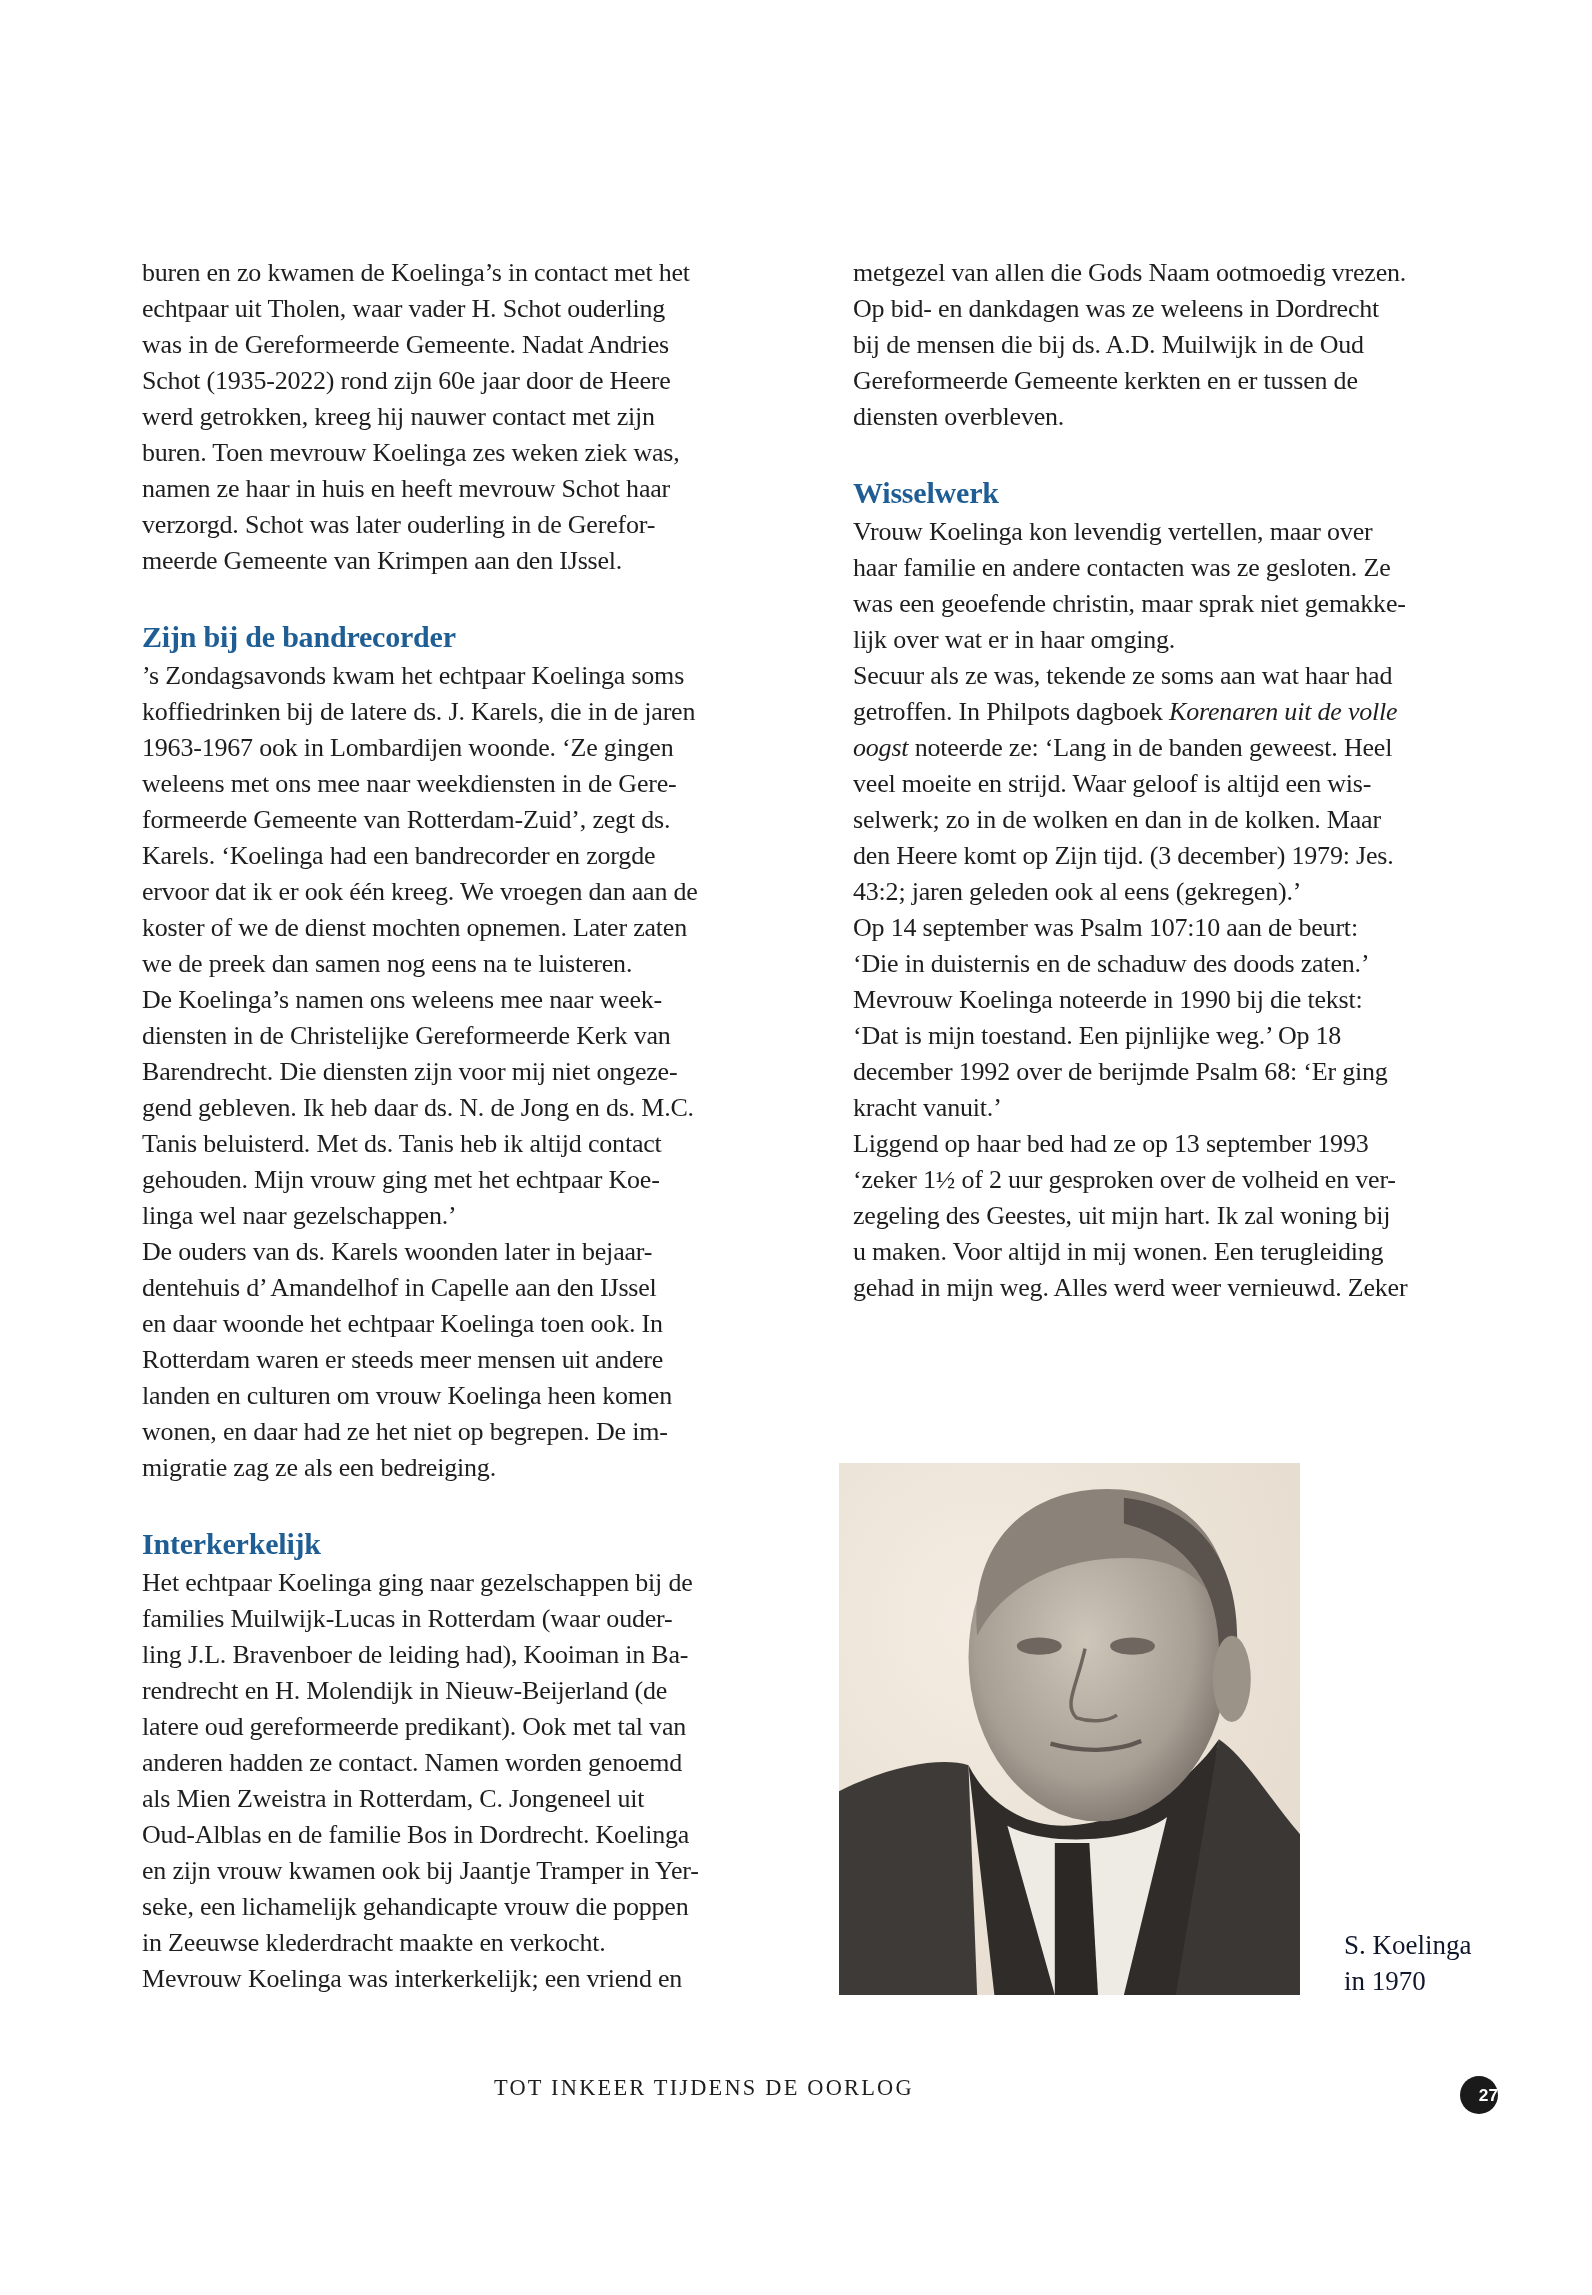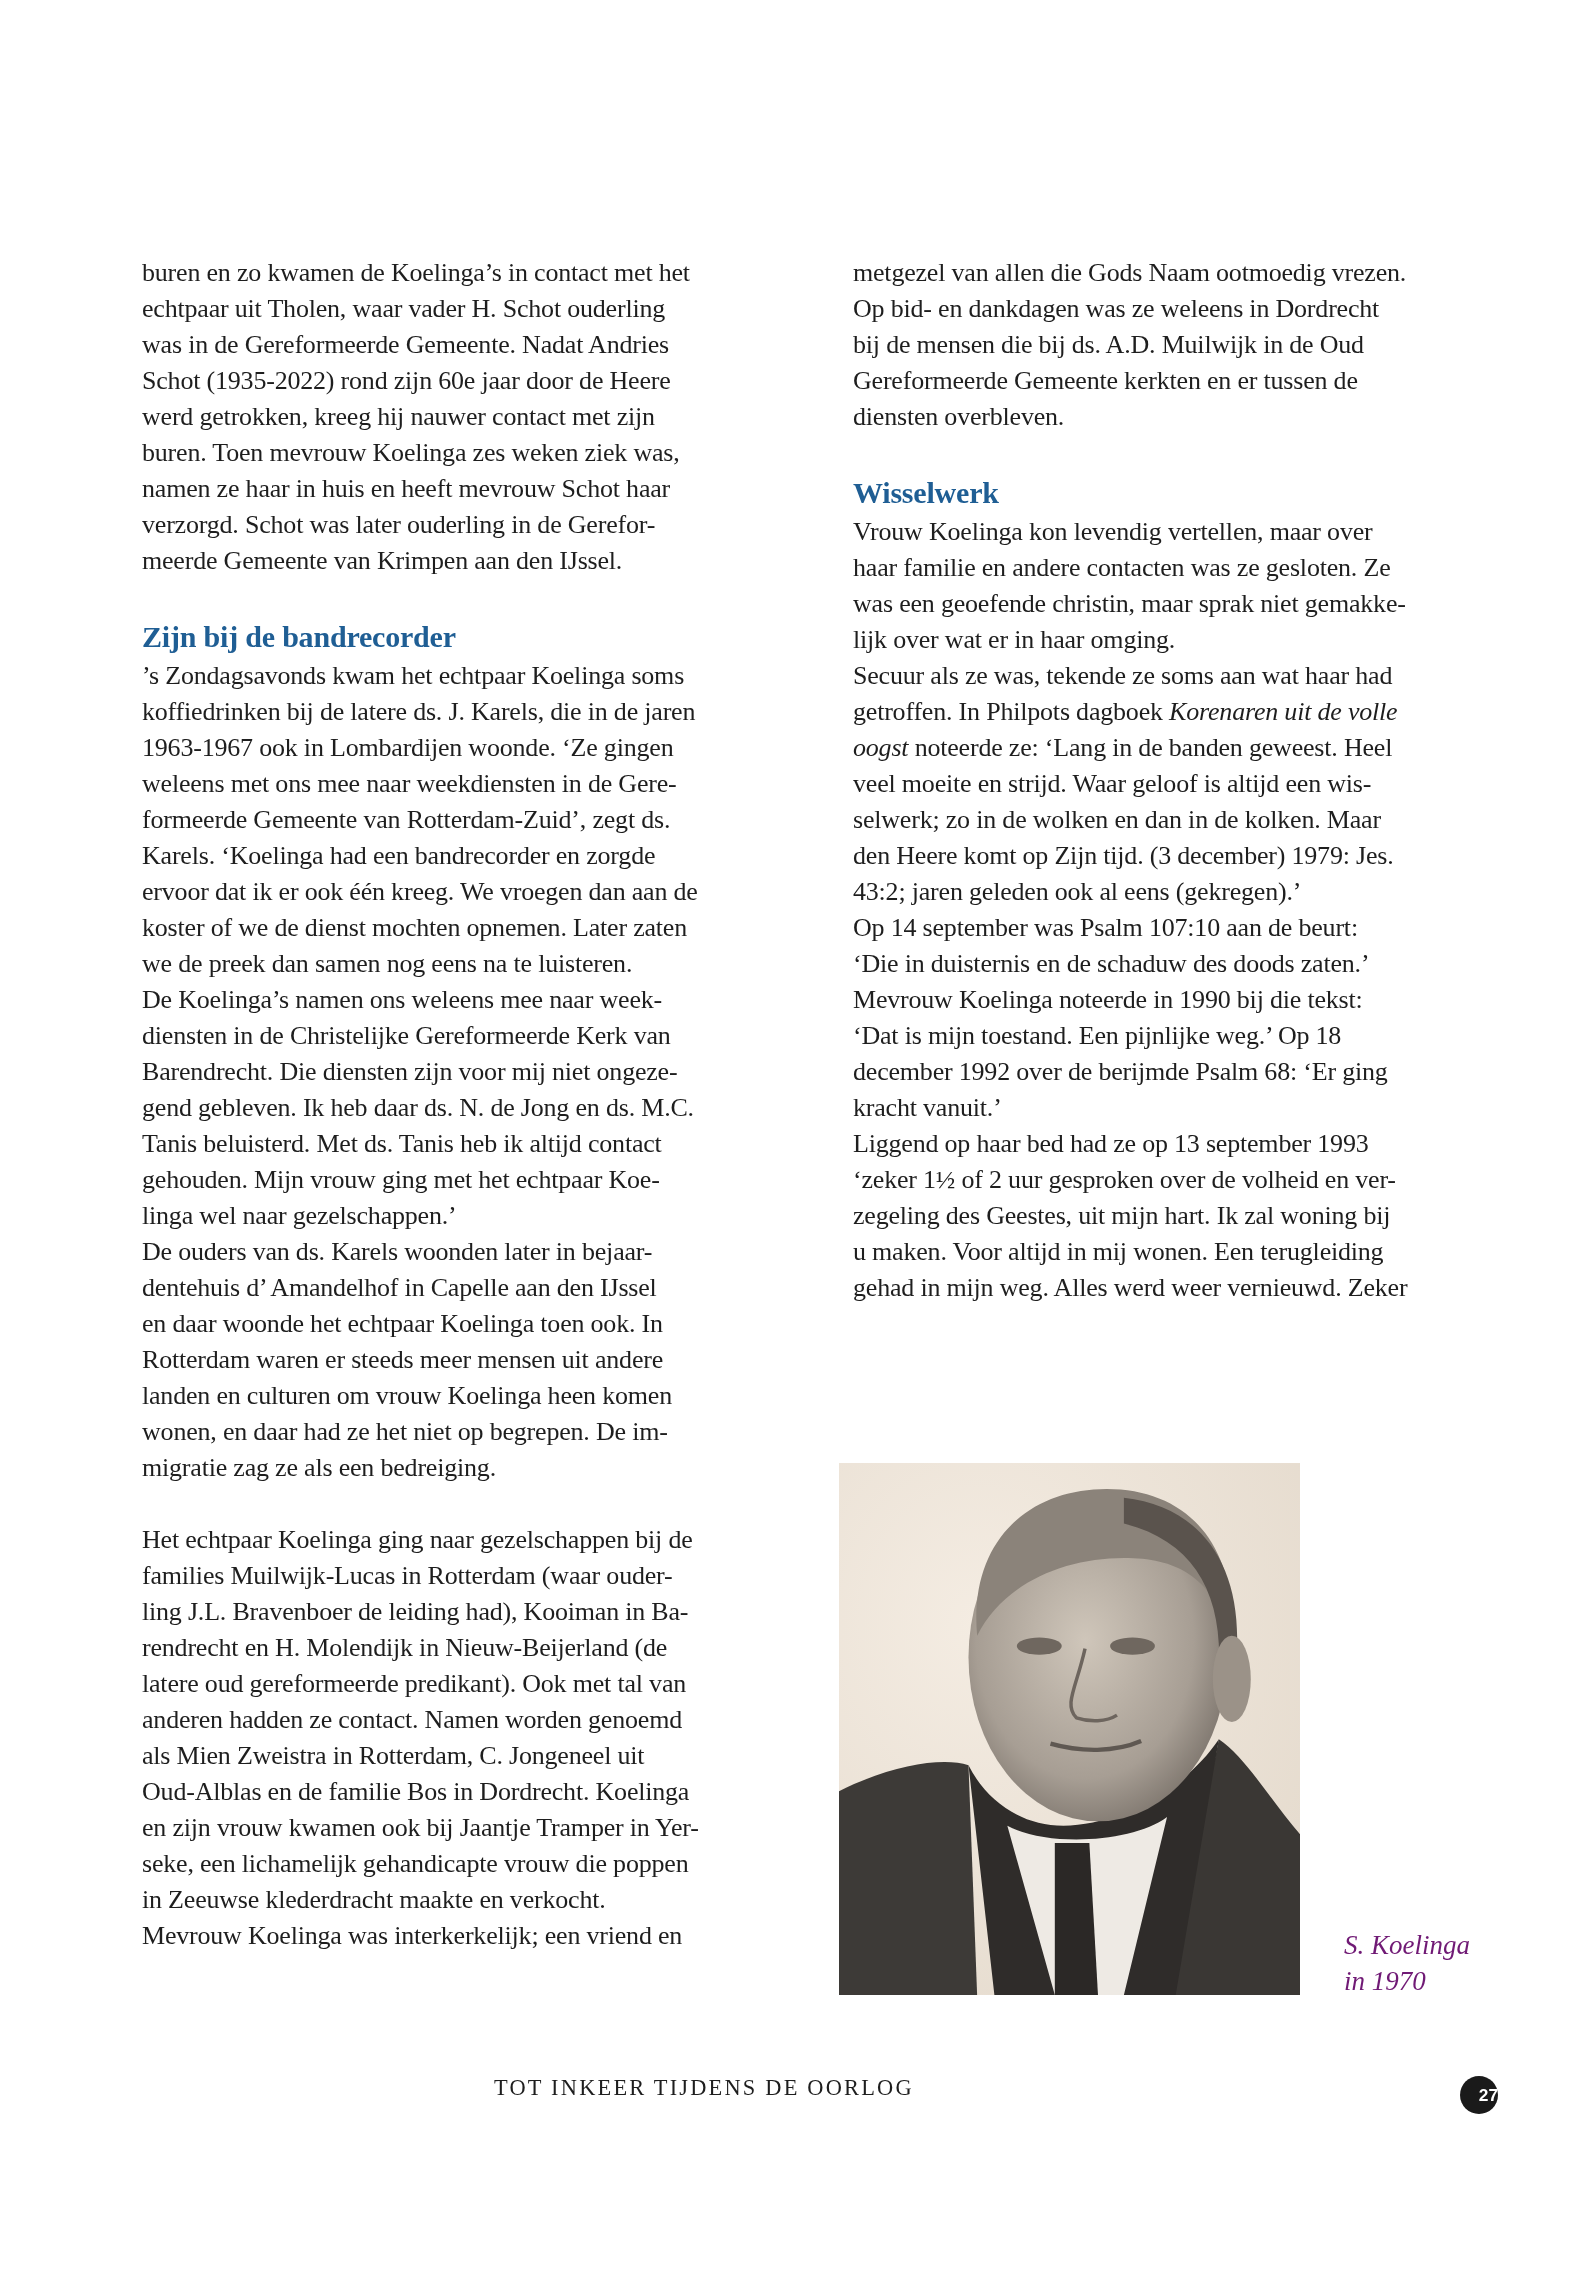--- a/index.html
+++ b/index.html
@@ -20,22 +20,22 @@
       color: #1f5e94; letter-spacing: -0.2px;
     }
     .gap { height: 36px; }
     em.title { font-style: italic; }
     .photo {
       position: absolute; left: 839px; top: 1463px; width: 461px; height: 532px;
       background: #efe6da; overflow: hidden;
     }
     .photo svg { display: block; }
     .caption {
-      position: absolute; left: 1344px; top: 1927px; font-style: italic;
-      font-size: 27px; line-height: 36px; color: #701a75; white-space: pre-line;
+      position: absolute; left: 1344px; top: 1927px; 
+      font-size: 27px; line-height: 36px; color: #0f172a; white-space: pre-line;
     }
     .footer-title {
       position: absolute; left: 494px; top: 2075px; font-size: 22.4px;
       letter-spacing: 2.2px; color: #1e1e1e;
     }
     .page-num {
       position: absolute; left: 1460px; top: 2076px; width: 38px; height: 38px;
       border-radius: 50%; background: #1a1a1a; color: #fff;
       font-family: "Liberation Sans", "DejaVu Sans", sans-serif; font-weight: bold;
       font-size: 17.3px; line-height: 38px; text-align: right;
@@ -73,20 +73,21 @@
 gehouden. Mijn vrouw ging met het echtpaar Koe-
 linga wel naar gezelschappen.’</p>
   <p class="body">De ouders van ds. Karels woonden later in bejaar-
 dentehuis d’ Amandelhof in Capelle aan den IJssel
 en daar woonde het echtpaar Koelinga toen ook. In
 Rotterdam waren er steeds meer mensen uit andere
 landen en culturen om vrouw Koelinga heen komen
 wonen, en daar had ze het niet op begrepen. De im-
 migratie zag ze als een bedreiging.</p>
   <div class="gap"></div>
+  <h2 class="section">Interkerkelijk</h2>
   <p class="body">Het echtpaar Koelinga ging naar gezelschappen bij de
 families Muilwijk-Lucas in Rotterdam (waar ouder-
 ling J.L. Bravenboer de leiding had), Kooiman in Ba-
 rendrecht en H. Molendijk in Nieuw-Beijerland (de
 latere oud gereformeerde predikant). Ook met tal van
 anderen hadden ze contact. Namen worden genoemd
 als Mien Zweistra in Rotterdam, C. Jongeneel uit
 Oud-Alblas en de familie Bos in Dordrecht. Koelinga
 en zijn vrouw kwamen ook bij Jaantje Tramper in Yer-
 seke, een lichamelijk gehandicapte vrouw die poppen

